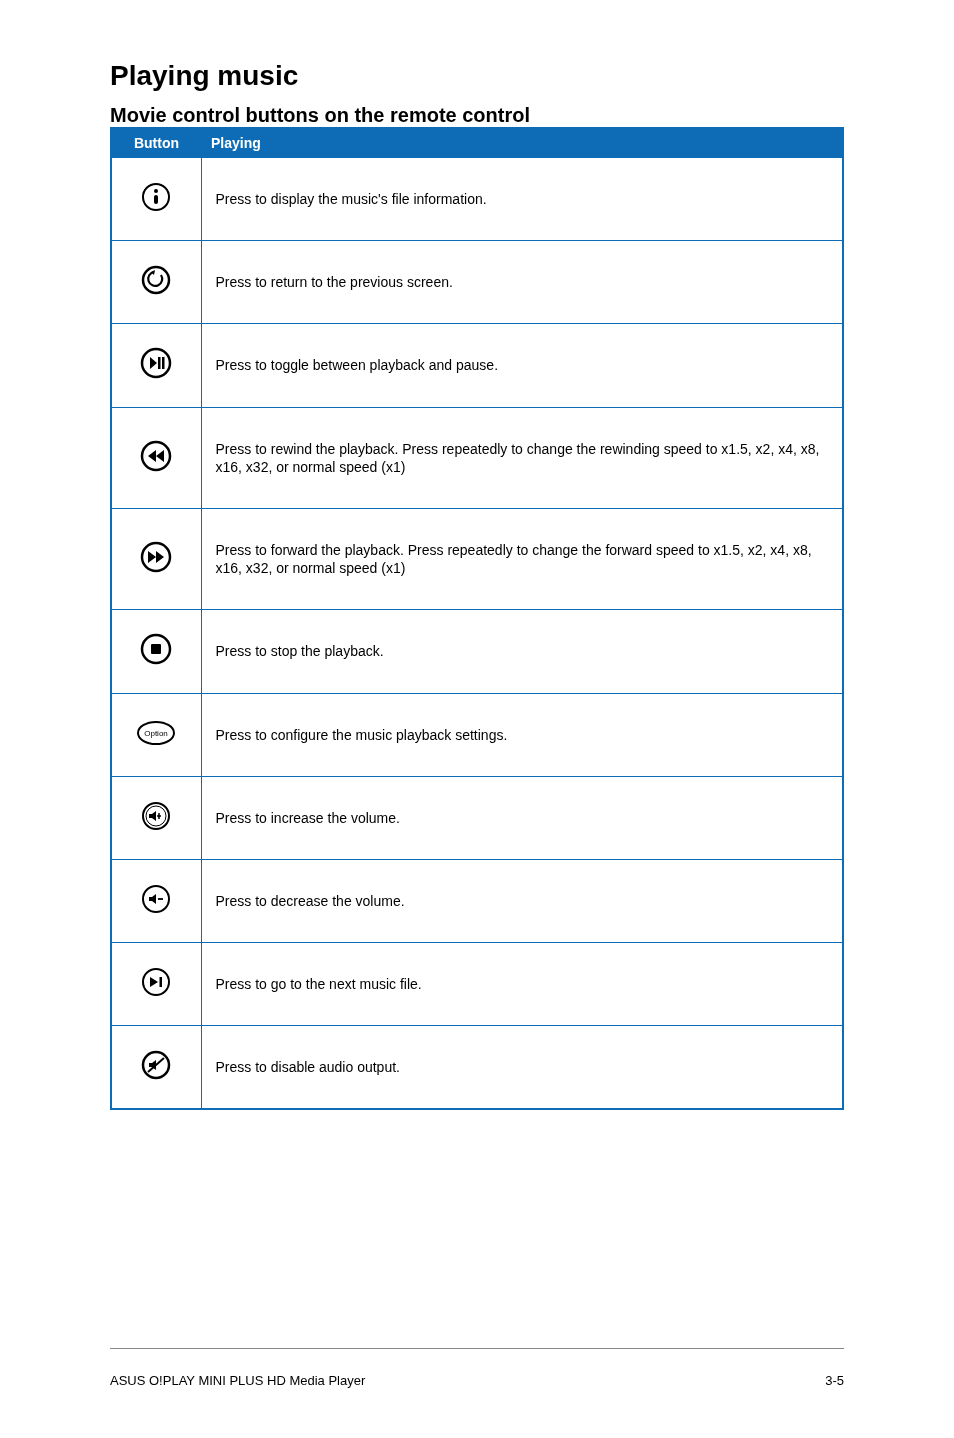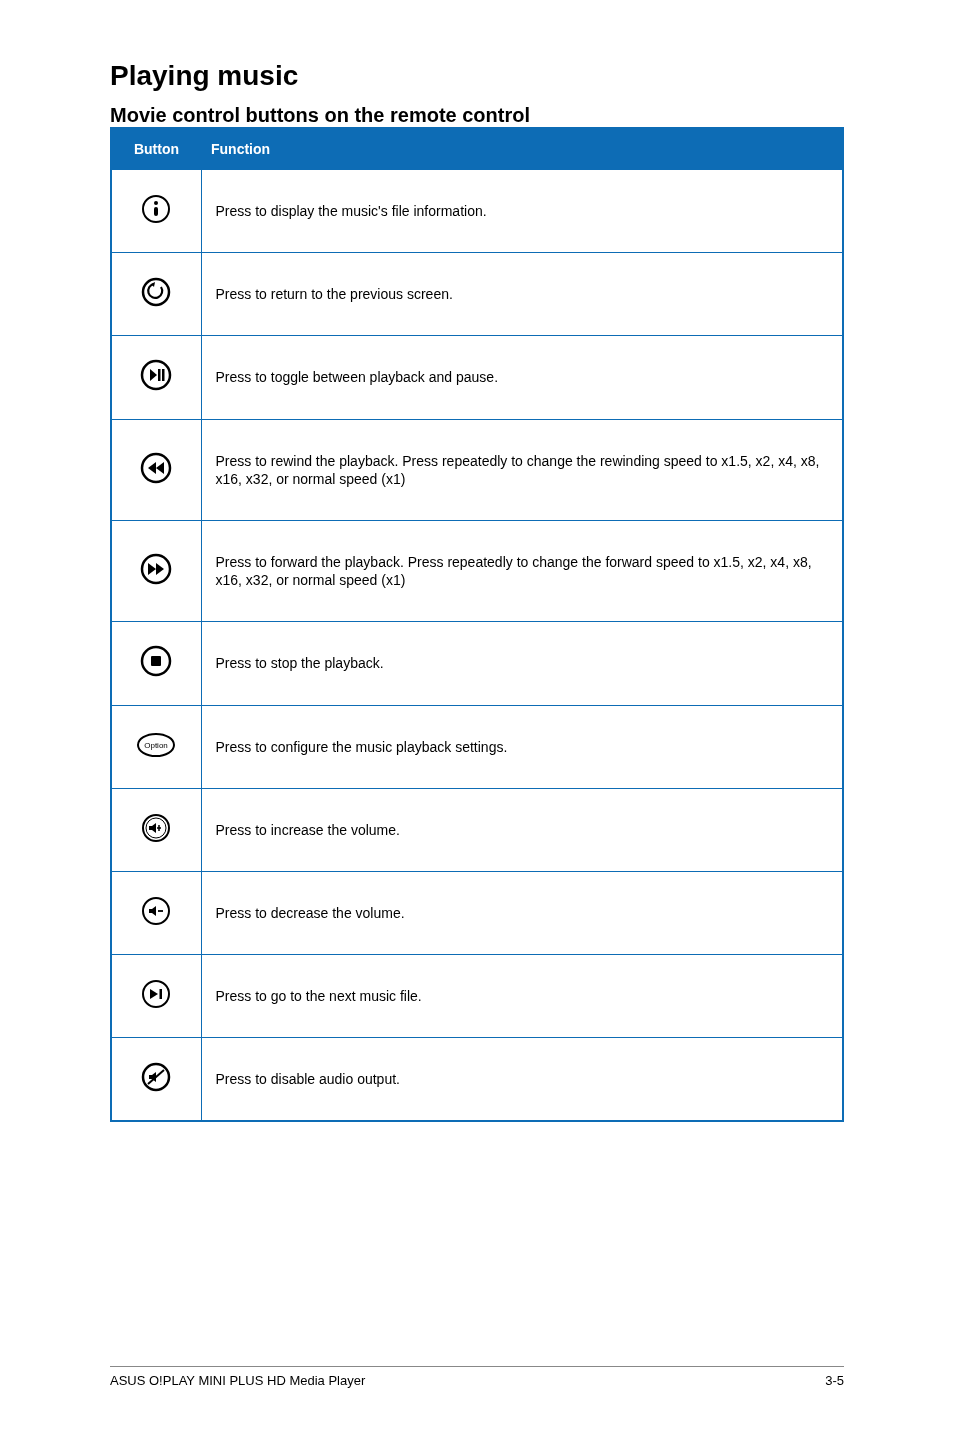--- a/index.html
+++ b/index.html
@@ -25,21 +25,21 @@
     width: 100%;
     border-collapse: collapse;
     border: 2px solid #0d6cb5;
   }
   thead th {
     background: #0d6cb5;
     color: #fff;
     text-align: left;
     font-weight: bold;
     font-size: 14px;
-    padding: 12px 10px;
+    padding: 6px 10px;
   }
   thead th.btncol { width: 90px; text-align: center; }
   tbody td {
     border: 1px solid #0d6cb5;
     padding: 32px 14px;
     font-size: 14px;
     vertical-align: middle;
     line-height: 1.3;
   }
   td.iconcell {
@@ -49,37 +49,37 @@
   .icon {
     display: inline-block;
   }
   svg { display: block; margin: 0 auto; }
   .footer {
     position: absolute;
     bottom: 50px;
     left: 110px;
     right: 110px;
     border-top: 1px solid #888;
-    padding-top: 6px;
+    padding-top: 24px;
     font-size: 13px;
     display: flex;
     justify-content: space-between;
   }
 </style>
 </head>
 <body>
 
 <h1>Playing music</h1>
 <h2>Movie control buttons on the remote control</h2>
 
 <table>
   <thead>
     <tr>
       <th class="btncol">Button</th>
-      <th>Function</th>
+      <th>Playing</th>
     </tr>
   </thead>
   <tbody>
     <tr>
       <td class="iconcell"><span class="icon">
         <svg width="30" height="30" viewBox="0 0 30 30">
               <circle cx="15" cy="15" r="13" fill="none" stroke="#000" stroke-width="2"></circle>
               <circle cx="15" cy="9" r="2" fill="#000"></circle>
               <rect x="13" y="13" width="4" height="9" rx="2" fill="#000"></rect>
             </svg>

